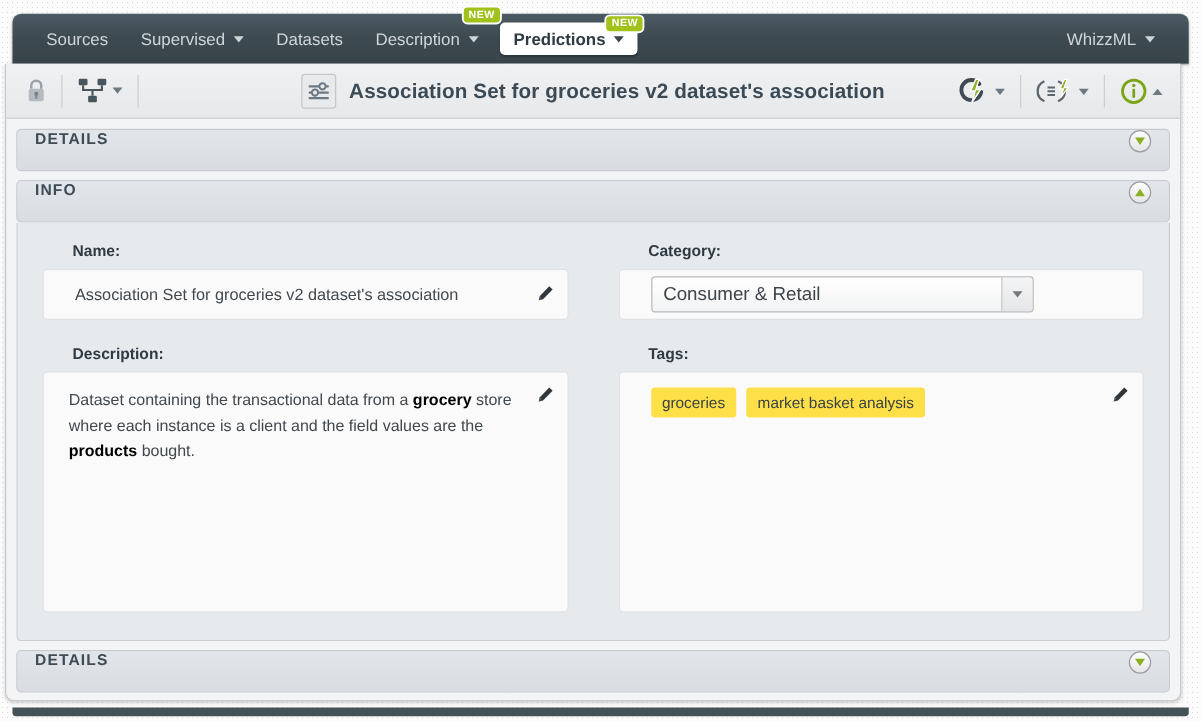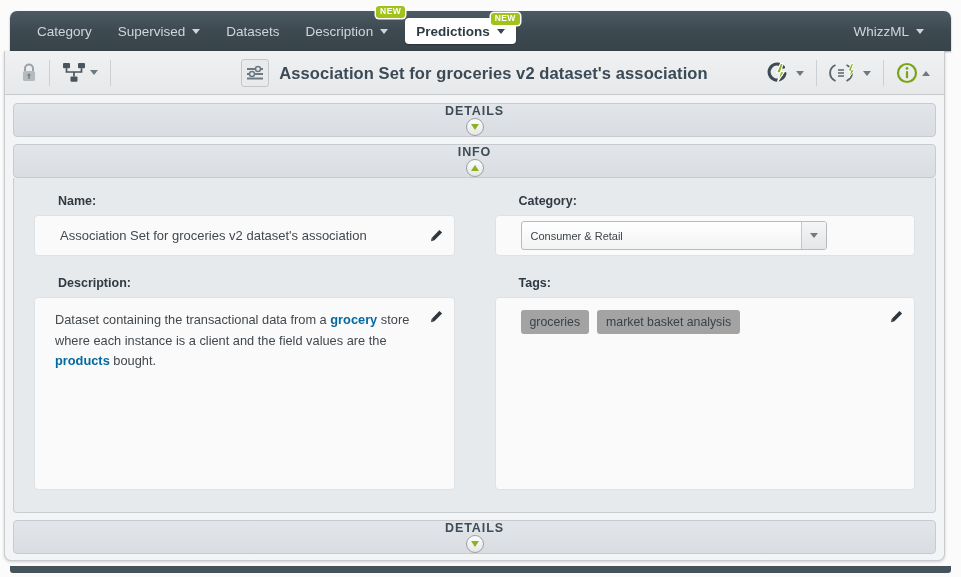--- a/index.html
+++ b/index.html
@@ -164,24 +164,23 @@
   
   #content {
     padding: 8px;
   }
   .section-head {
     height: 34px;
     background: linear-gradient(to bottom, #e2e6ea 0%, #d9dde2 100%);
     border: 1px solid #c7cbd0;
     border-radius: 4px;
     display: flex;
-    align-items: center;
+    align-items: flex-start;
     padding: 0 14px;
     margin-bottom: 7px;
-    flex-direction: column;
   }
   .section-title {
     font-size: 12.5px;
     font-weight: bold;
     color: #3f4b55;
     letter-spacing: .9px;
     flex: 1 1 auto;
   }
   .toggle-circle {
     width: 18px; height: 18px;
@@ -241,21 +240,21 @@
     font-size: 13px;
     color: #41484e;
     padding-left: 25px;
   }
   .desc-text {
     font-size: 12.8px;
     color: #41484e;
     line-height: 1.62;
     padding: 12px 40px 0 20px;
   }
-  .desc-text b { font-weight: bold; color: #0369a1; }
+  .desc-text b { font-weight: bold; color: #000000; }
 
   .pencil {
     position: absolute;
     right: 11px; top: 11px;
     cursor: default;
   }
   .field-box.name .pencil { top: 12px; }
 
   
   .select-wrap {
@@ -265,21 +264,21 @@
     border: 1px solid #b5babe;
     border-radius: 3px;
     background: linear-gradient(to bottom,#ffffff,#f2f3f4);
     overflow: hidden;
   }
   .select-val {
     flex: 1 1 auto;
     display: flex;
     align-items: center;
     padding-left: 9px;
-    font-size: 11px;
+    font-size: 15px;
     color: #3d444a;
     text-align: right;
   }
   .select-arrow {
     width: 25px;
     border-left: 1px solid #c4c8cc;
     background: linear-gradient(to bottom,#f4f5f6,#e4e6e8);
     display: flex;
     align-items: center;
     justify-content: center;
@@ -293,21 +292,21 @@
   }
 
   
   .tag-row {
     padding: 12px 0 0 25px;
     display: flex;
     gap: 8px;
     flex-wrap: wrap;
   }
   .tag {
-    background: #a3a3a3;
+    background: #fde047;
     border-radius: 3px;
     font-size: 12.3px;
     color: #3a4248;
     padding: 5px 9px;
     cursor: default;
   }
 
   
   #bottombar {
     position: absolute;
@@ -319,21 +318,21 @@
     border-radius: 0 0 3px 3px;
   }
 </style>
 </head>
 <body>
 
 <div id="page">
 
   <div id="topnav">
     <div class="navitem">
-      <span>Category</span>
+      <span>Sources</span>
     </div>
     <div class="navitem">
       <span>Supervised</span>
       <i class="caret-d"></i>
     </div>
     <div class="navitem">
       <span>Datasets</span>
     </div>
     <div class="navitem">
       <span>Description</span>

